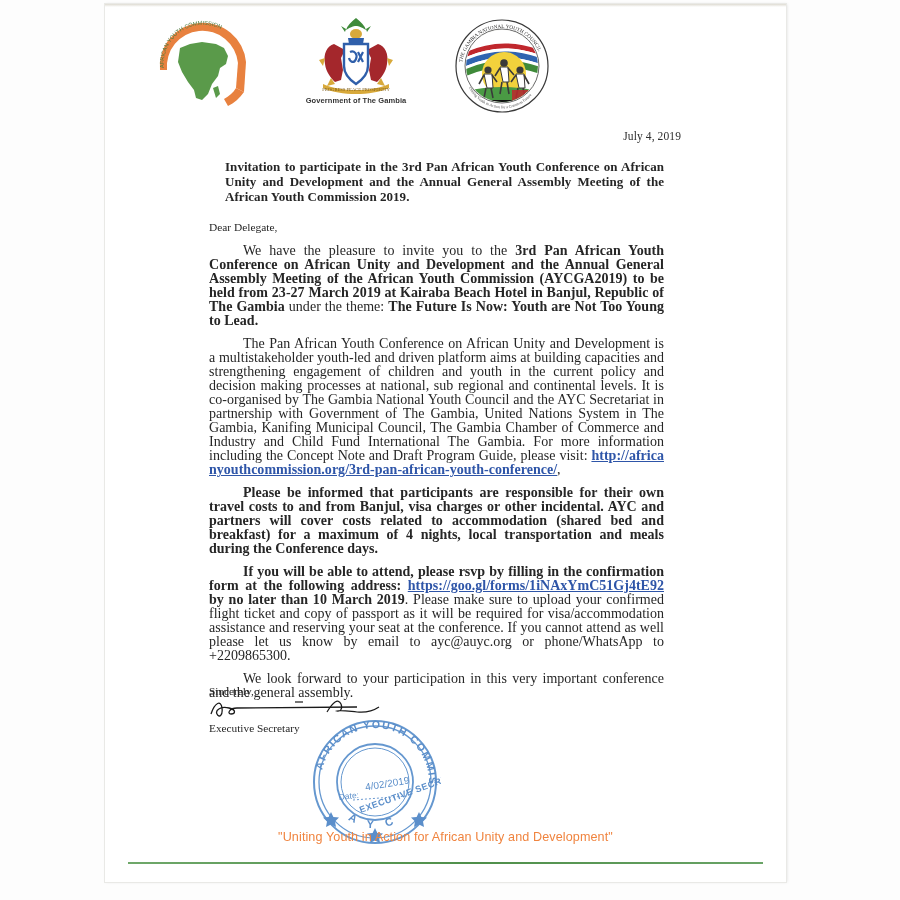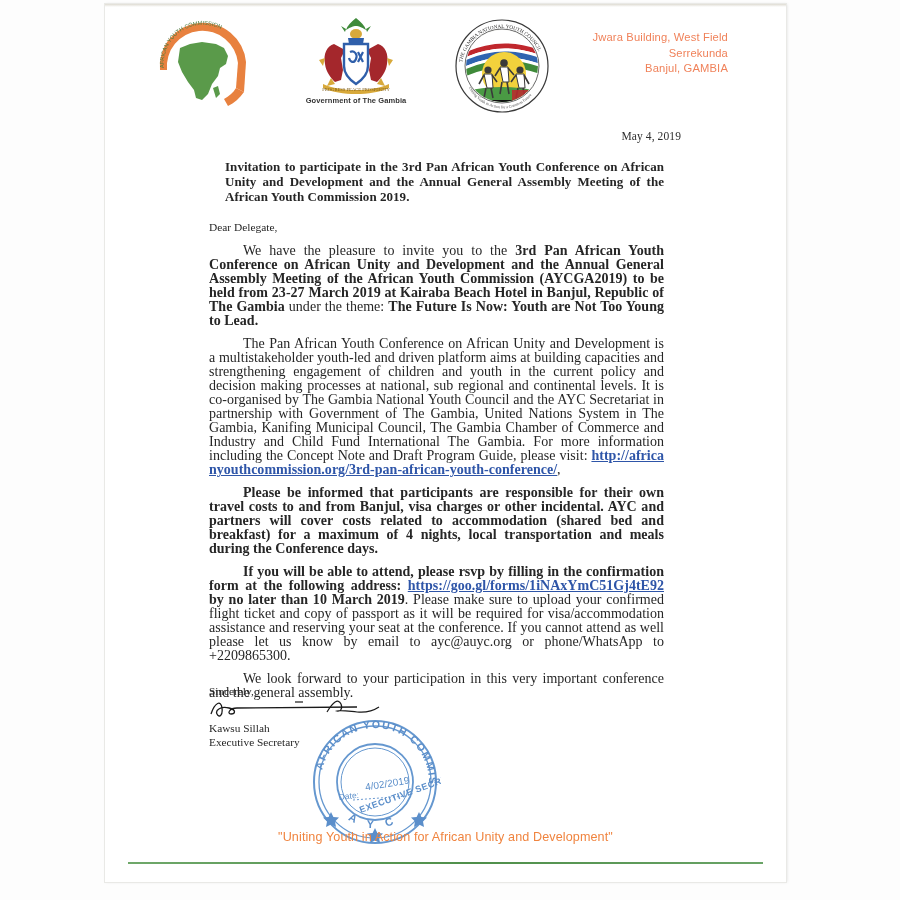--- a/index.html
+++ b/index.html
@@ -315,28 +315,23 @@
           </defs>
           <text font-family="Liberation Serif, serif" font-size="5.2" fill="#2a2a2a">
             <textPath href="#gnyc-arc-top" startOffset="6%">THE GAMBIA NATIONAL YOUTH COUNCIL</textPath>
           </text>
           <text font-family="Liberation Serif, serif" font-size="4" fill="#4a4a4a">
             <textPath href="#gnyc-arc-bot" startOffset="8%">Uniting Youth in Action for a Common Future</textPath>
           </text>
         </svg>
       </div>
 
-      <div class="address-block">
-        <div>Jwara Building, West Field</div>
-        <div>Serrekunda</div>
-        <div>Banjul, GAMBIA</div>
-      </div>
     </div>
 
-    <div class="doc-date">May 4, 2019</div>
+    <div class="doc-date">July 4, 2019</div>
 
     <div class="body-area">
 
       <div class="subject">Invitation to participate in the 3rd Pan African Youth Conference on African Unity and Development and the Annual General Assembly Meeting of the African Youth Commission 2019.</div>
 
       <div class="salutation">Dear Delegate,</div>
 
       <p class="para"><span>We have the pleasure to invite you to the </span><b>3rd Pan African Youth Conference on African Unity and Development and the Annual General Assembly Meeting of the African Youth Commission (AYCGA2019) to be held from 23-27 March 2019 at Kairaba Beach Hotel in Banjul, Republic of The Gambia</b><span> under the theme: </span><b>The Future Is Now: Youth are Not Too Young to Lead.</b></p>
 
       <p class="para"><span>The Pan African Youth Conference on African Unity and Development is a multistakeholder youth-led and driven platform aims at building capacities and strengthening engagement of children and youth in the current policy and decision making processes at national, sub regional and continental levels. It is co-organised by The Gambia National Youth Council and the AYC Secretariat in partnership with Government of The Gambia, United Nations System in The Gambia, Kanifing Municipal Council, The Gambia Chamber of Commerce and Industry and Child Fund International The Gambia. For more information including the Concept Note and Draft Program Guide, please visit: </span><a class="doclink" href="#">http://africanyouthcommission.org/3rd-pan-african-youth-conference/</a><span>,</span></p>
@@ -353,21 +348,20 @@
       <div class="sig-sincerely">Sincerely,</div>
       <div class="sig-scribble">
         <svg viewBox="0 0 250 22" width="250" height="22">
           <path d="M4 16 C8 4 14 2 15 10 C16 18 12 20 10 16 C8 12 14 8 22 10
                    C30 12 28 16 24 16 C20 16 22 10 30 10 L150 9" fill="none" stroke="#1a1a1a" stroke-width="1.3"></path>
           <path d="M120 14 C126 4 131 0 134 6 C136 11 133 14 130 13
                    C134 12 140 13 150 14 C160 15 166 13 172 9" fill="none" stroke="#1a1a1a" stroke-width="1.2"></path>
           <path d="M88 4 L96 4" fill="none" stroke="#1a1a1a" stroke-width="1.2"></path>
         </svg>
       </div>
-      <div class="sig-name">Kawsu Sillah</div>
       <div class="sig-title">Executive Secretary</div>
     </div>
 
     <div class="stamp">
       <svg viewBox="0 0 132 132" width="132" height="132">
         <defs>
           <path id="stamp-arc-top" d="M12 66 A54 54 0 0 1 120 66" fill="none"></path>
           <path id="stamp-arc-bot" d="M20 66 A46 46 0 0 0 112 66" fill="none"></path>
         </defs>
         <circle cx="66" cy="66" r="61" fill="none" stroke="#5a90cc" stroke-width="2"></circle>

